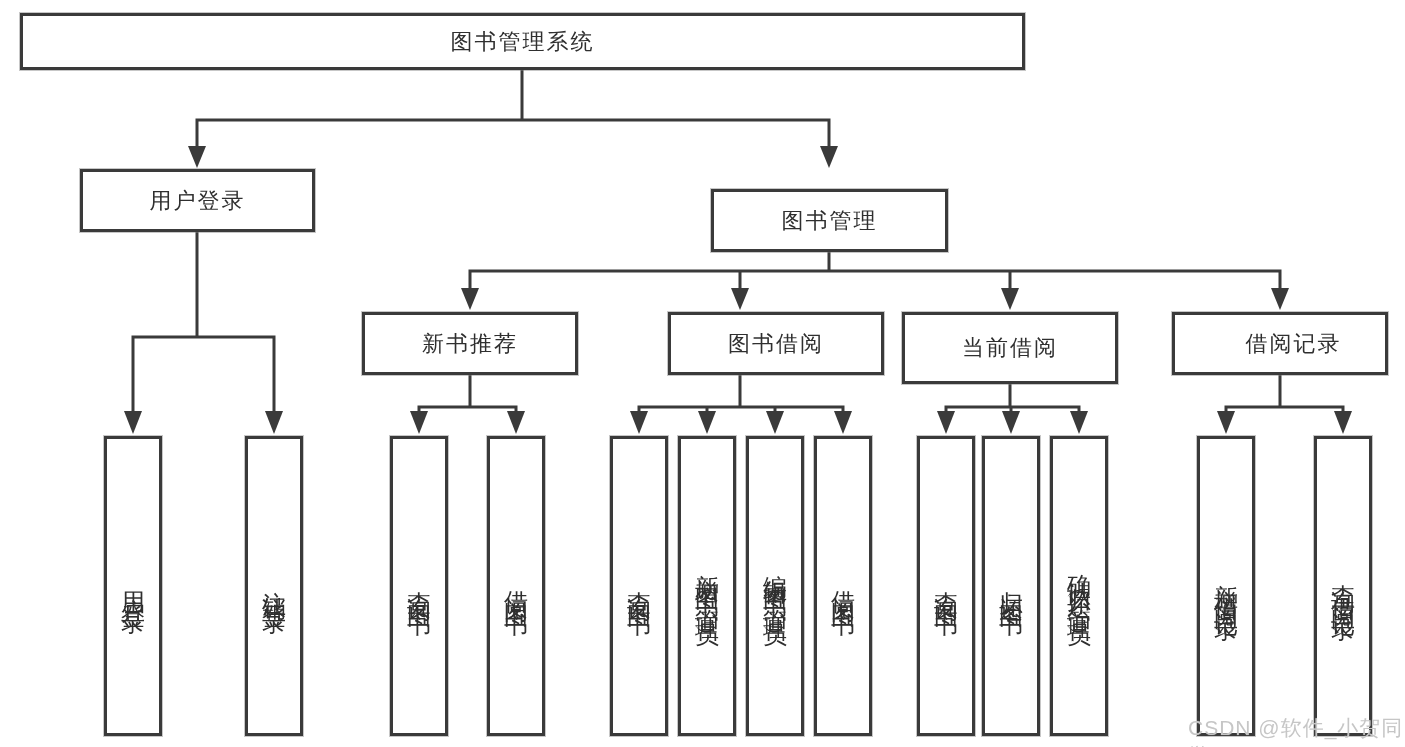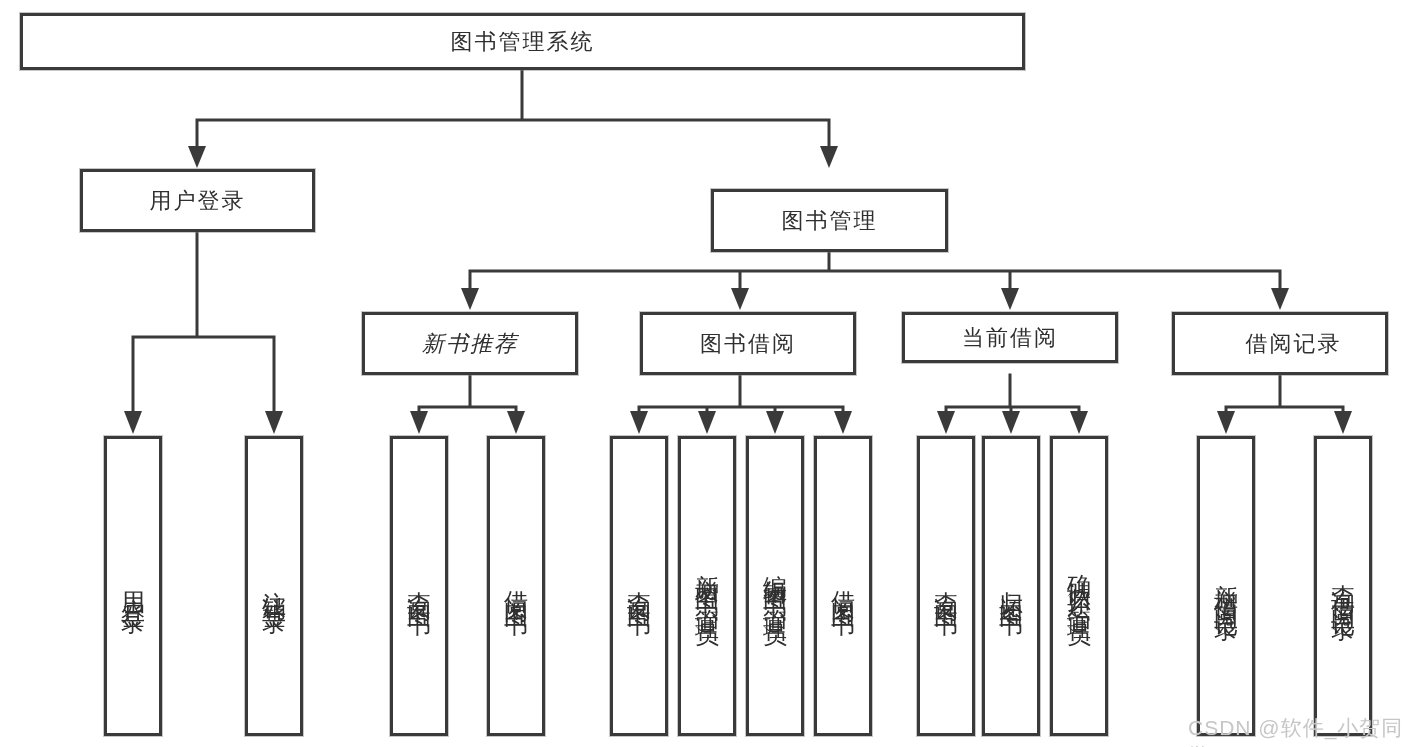--- a/index.html
+++ b/index.html
@@ -91,27 +91,27 @@
     <span>图书管理系统</span>
   </div>
 
   <div class="hbox" style="left:80px;top:169px;width:235px;height:63px;">
     <span>用户登录</span>
   </div>
   <div class="hbox" style="left:711px;top:169px;width:237px;height:63px;margin-top:20px;">
     <span>图书管理</span>
   </div>
 
-  <div class="hbox" style="left:362px;top:312px;width:216px;height:63px;font-style:italic;">
+  <div class="hbox" style="left:362px;top:312px;width:216px;height:63px;">
     <span>新书推荐</span>
   </div>
-  <div class="hbox" style="left:640px;top:312px;width:216px;height:63px;">
+  <div class="hbox" style="left:668px;top:312px;width:216px;height:63px;">
     <span>图书借阅</span>
   </div>
-  <div class="hbox" style="left:902px;top:312px;width:216px;height:51px;">
+  <div class="hbox" style="left:902px;top:312px;width:216px;height:72px;">
     <span>当前借阅</span>
   </div>
   <div class="hbox" style="left:1172px;top:312px;width:216px;height:63px;padding-left:27px;">
     <span>借阅记录</span>
   </div>
 
   <div class="vbox" style="left:104px;top:436px;">
     <span class="vtext">用户登录</span>
   </div>
   <div class="vbox" style="left:245px;top:436px;">

